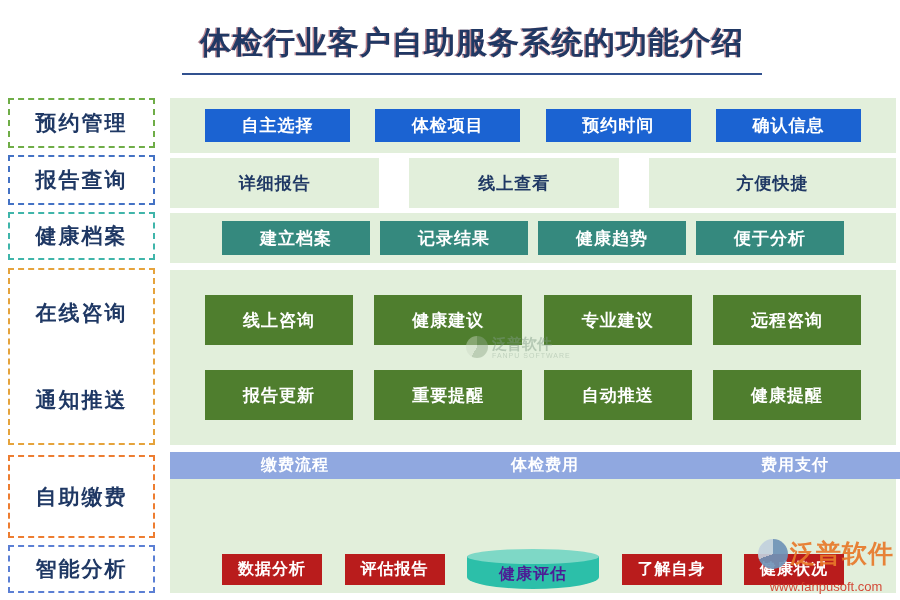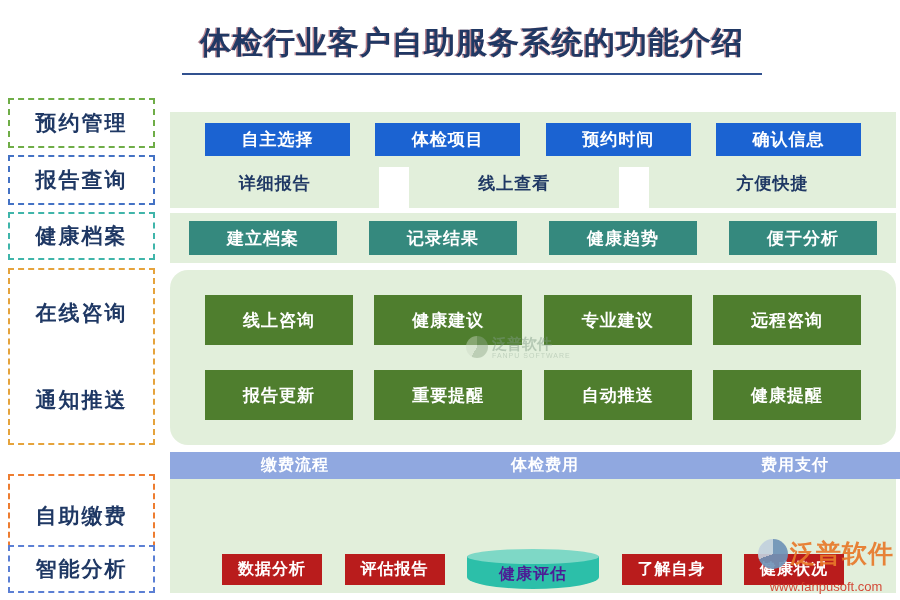--- a/index.html
+++ b/index.html
@@ -33,32 +33,32 @@
     background: #ffffff;
     display: flex; flex-direction: column;
     align-items: center; justify-content: center;
     font-size: 21px; font-weight: bold; color: #1F3864;
     letter-spacing: 2px;
   }
   .sb-1 { top: 98px;  height: 50px;  border: 2px dashed #6FAD47; }
   .sb-2 { top: 155px; height: 50px;  border: 2px dashed #4472C4; }
   .sb-3 { top: 212px; height: 48px;  border: 2px dashed #3FB5AA; }
   .sb-4 { top: 268px; height: 177px; border: 2px dashed #E5A33C; justify-content: space-around; }
-  .sb-5 { top: 474px; height: 83px;  border: 2px dashed #ED7D31; }
+  .sb-5 { top: 455px; height: 83px;  border: 2px dashed #ED7D31; }
   .sb-6 { top: 545px; height: 48px;  border: 2px dashed #5B7FD4; }
   
   .strip {
     position: absolute; left: 170px; width: 726px;
     background: #E2EFDB;
     display: flex; align-items: center;
   }
-  .strip-1 { top: 112px;  height: 55px; justify-content: space-between; padding: 4px 35px; }
+  .strip-1 { top: 98px;  height: 55px; justify-content: space-between; padding: 4px 35px; }
   .strip-2 { top: 158px; height: 50px; background: transparent; gap: 30px; }
-  .strip-3 { top: 213px; height: 50px; justify-content: space-between; padding: 0 19px; }
-  .strip-45 { top: 270px; height: 175px; flex-direction: column; justify-content: space-evenly; align-items: stretch; border-radius: 18px; }
+  .strip-3 { top: 213px; height: 50px; justify-content: space-between; padding: 0 52px; }
+  .strip-45 { top: 270px; height: 175px; flex-direction: column; justify-content: space-evenly; align-items: stretch; }
   .strip-6 { top: 452px; height: 110px; flex-direction: row; justify-content: space-evenly; align-items: stretch; }
   .strip-7 { top: 545px; height: 48px; justify-content: space-between; padding: 0 52px; }
   .inner-row { display: flex; justify-content: space-between; padding: 0 35px; }
   .half { flex: 1; display: flex; justify-content: center; }
   
   .btn {
     display: flex; align-items: center; justify-content: center;
     color: #ffffff; font-weight: bold; font-size: 17px;
     letter-spacing: 1px;
   }

